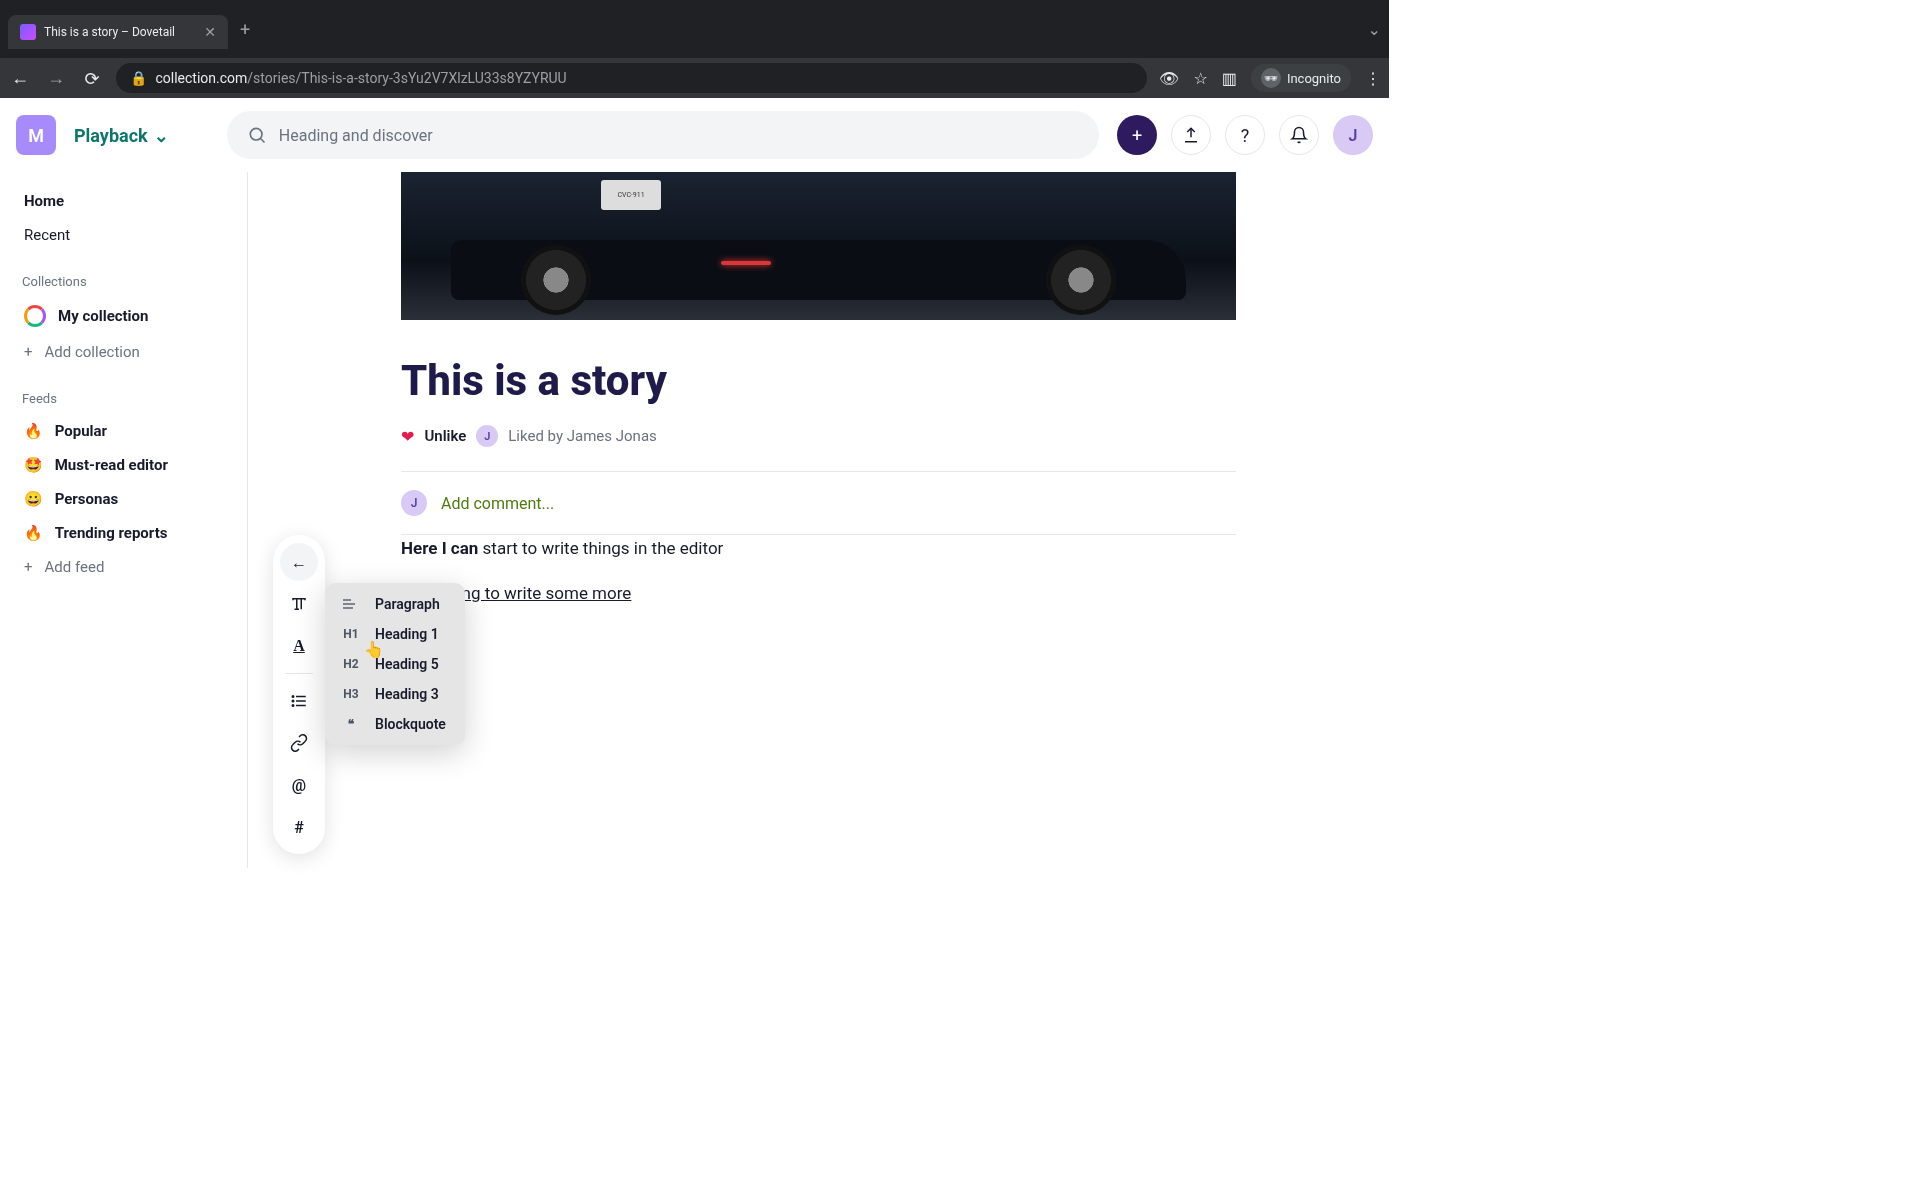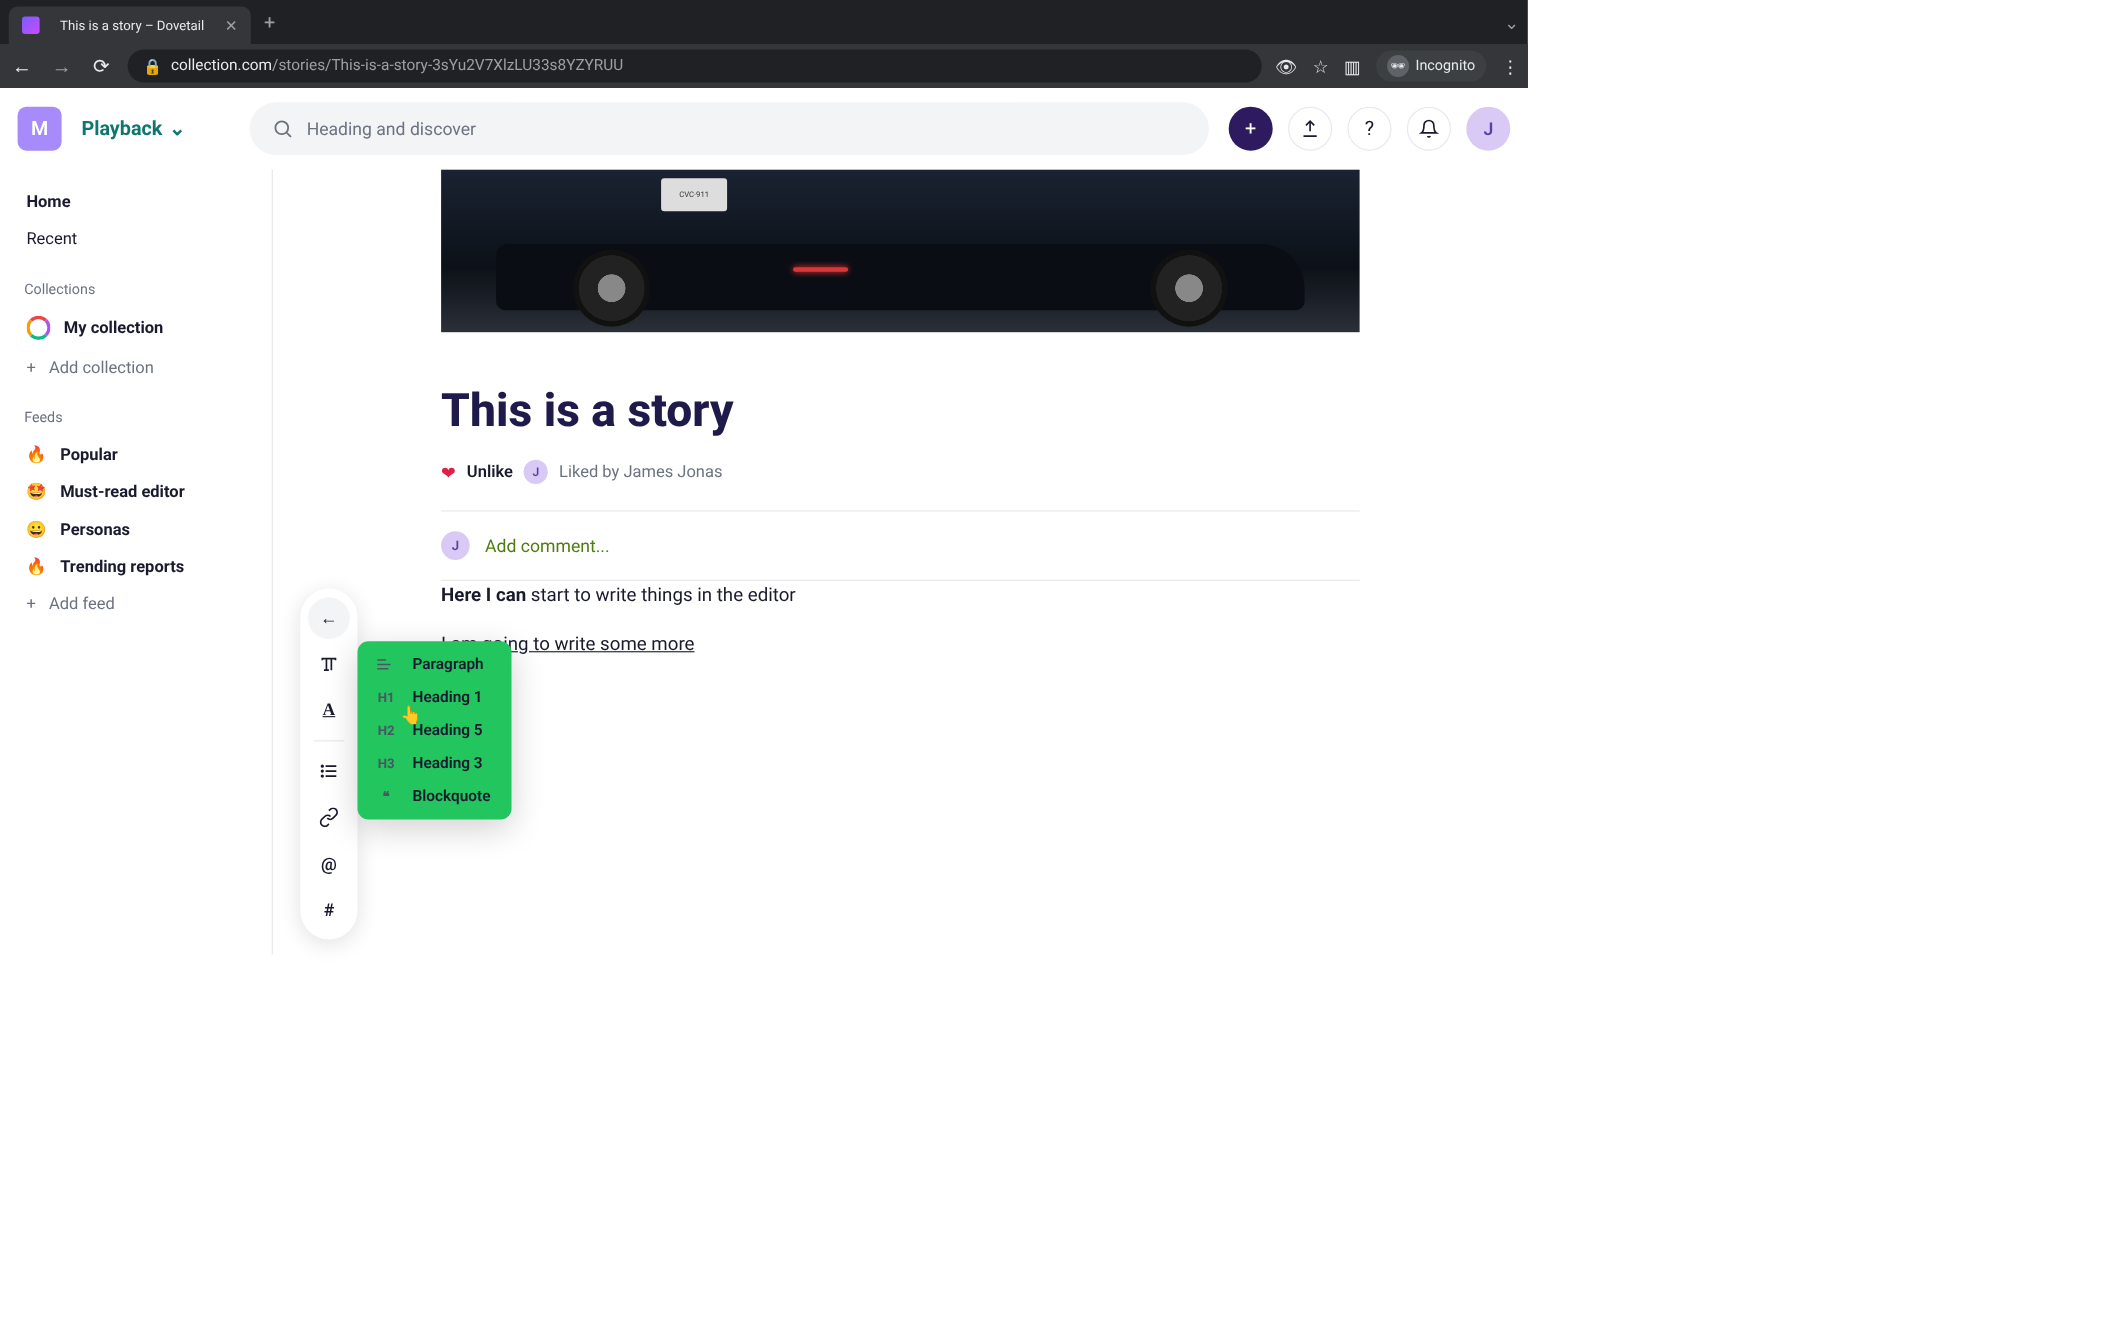--- a/index.html
+++ b/index.html
@@ -1,21 +1,21 @@
 <!DOCTYPE html>
 <html><head>
 <meta charset="utf-8">
 <style>
 * { margin: 0; padding: 0; box-sizing: border-box; font-family: -apple-system, BlinkMacSystemFont, 'Segoe UI', Roboto, sans-serif; }
 
 body { width: 1389px; height: 868px; background: #fff; overflow: hidden; }
 
 
 .browser-chrome { background: #202124; }
-.tab-strip { display: flex; align-items: center; height: 40px; padding: 12px 8px; text-align: center; }
+.tab-strip { display: flex; align-items: center; height: 58px; padding: 12px 8px; }
 .tab { display: flex; align-items: center; background: #35363a; border-radius: 8px 8px 0 0; padding: 0 12px; height: 34px; margin-top: 6px; min-width: 220px; gap: 8px; }
 .tab-favicon { width: 16px; height: 16px; background: linear-gradient(135deg,#7b5cff,#c94cff); border-radius: 3px; }
 .tab-title { color: #e8eaed; font-size: 12px; flex: 1; }
 .tab-close { color: #9aa0a6; font-size: 14px; cursor: pointer; }
 .new-tab { color: #9aa0a6; font-size: 18px; margin-left: 12px; cursor: pointer; }
 .tab-strip-right { margin-left: auto; color: #9aa0a6; }
 
 .nav-bar { display: flex; align-items: center; height: 40px; padding: 0 8px; gap: 12px; background: #35363a; }
 .nav-btn { color: #9aa0a6; width: 24px; text-align: center; cursor: pointer; font-size: 18px; }
 .nav-btn.enabled { color: #e8eaed; }
@@ -51,21 +51,21 @@
 
 .main { flex: 1; overflow-y: auto; padding-bottom: 100px; }
 .hero-img { width: 835px; height: 148px; margin: 0 auto; background: linear-gradient(180deg,#1a2332 0%,#0c1118 60%,#2a2f38 100%); border-radius: 0; position: relative; overflow: hidden; }
 .car-body { position:absolute; bottom:20px; left:50px; right:50px; height:60px; background:#0a0e14; border-radius:10px 40px 8px 8px; }
 .wheel { position:absolute; bottom:5px; width:70px; height:70px; border-radius:50%; background:radial-gradient(circle,#888 25%,#222 26%,#222 60%,#111 61%); }
 .wheel.l{ left:120px; } .wheel.r{ right:120px; }
 .plate { position:absolute; top:8px; left:200px; width:60px; height:30px; background:#ddd; border-radius:3px; font-size:7px; display:flex;align-items:center;justify-content:center;color:#333;}
 .taillight { position:absolute; bottom:55px; left:320px; width:50px; height:4px; background:#d93838; border-radius:2px; box-shadow:0 0 6px #ff3333;}
 
 .story-wrap { width: 835px; margin: 0 auto; padding: 0 0 40px; }
-.story-title { font-size: 42px; font-weight: 800; color: #1e1b4b; margin-top: 47px; }
+.story-title { font-size: 42px; font-weight: 800; color: #1e1b4b; margin-top: 36px; }
 .story-meta { display: flex; align-items: center; gap: 10px; margin-top: 20px; font-size: 15px; }
 .heart { color: #e11d48; font-size: 16px; }
 .unlike-label { font-weight: 600; color: #1a1a2e; }
 .tiny-avatar { width: 22px; height: 22px; border-radius: 50%; background: #d8c9f5; color: #5b3fa8; font-size: 11px; display: flex; align-items: center; justify-content: center; font-weight:600;}
 .liked-by { color: #6b7280; }
 .divider { border-top: 1px solid #e5e7eb; margin-top: 24px; }
 .comment-row { display: flex; align-items: center; gap: 14px; padding: 18px 0; }
 .comment-placeholder { color: #4d7c0f; font-size: 16px; }
 .divider2 { border-top: 1px solid #e5e7eb; }
 .content { font-size: 17px; color: #1a1a2e; line-height: 1.6; }
@@ -73,21 +73,21 @@
 .content .underline { text-decoration: underline; }
 .content p { margin-bottom: 18px; }
 
 
 .editor-toolbar { position: absolute; left: 273px; top: 535px; width: 52px; background: #fff; border-radius: 26px; box-shadow: 0 4px 20px rgba(0,0,0,.12); display: flex; flex-direction: column; align-items: center; padding: 8px 0; gap: 4px; }
 .tool-btn { width: 38px; height: 38px; border-radius: 50%; display: flex; align-items: center; justify-content: center; font-size: 16px; color: #1a1a2e; cursor: pointer; font-weight: 600; }
 .tool-btn.back { background: #f3f4f6; }
 .tool-divider { width: 28px; height: 1px; background: #e5e7eb; margin: 4px 0; }
 
 
-.text-popover { position: absolute; left: 325px; top: 583px; background: #22c55e; border-radius: 10px; box-shadow: 0 8px 30px rgba(0,0,0,.18); padding: 6px; min-width: 140px; }
+.text-popover { position: absolute; left: 325px; top: 583px; background: #e5e5e5; border-radius: 10px; box-shadow: 0 8px 30px rgba(0,0,0,.18); padding: 6px; min-width: 140px; }
 .pop-item { display: flex; align-items: center; gap: 14px; padding: 7px 10px; font-size: 14px; color: #1a1a2e; cursor: pointer; border-radius: 6px; font-weight: 600; }
 .pop-icon { width: 20px; font-size: 12px; font-weight: 700; text-align: center; color: #4b5563; }
 
 .cursor-hand { position:absolute; left:364px; top:640px; font-size:16px; pointer-events:none; }
 
 svg { display: block; }
 </style>
 </head>
 <body>
 

